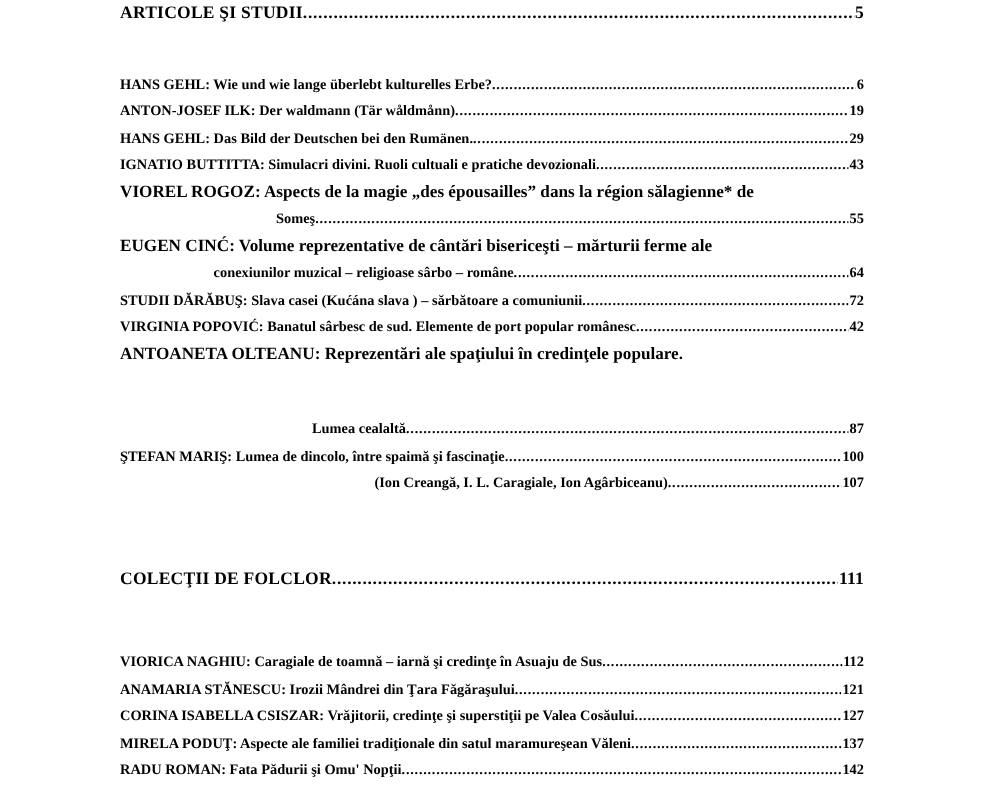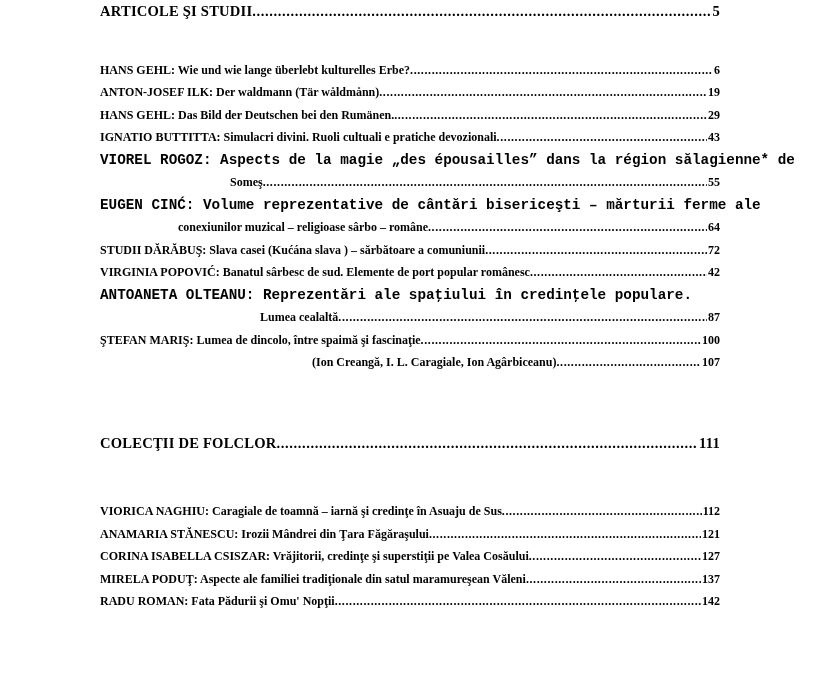--- a/index.html
+++ b/index.html
@@ -51,35 +51,34 @@
     flex: 0 0 auto;
     text-align: right;
     padding-left: 1px;
   }
   
   .line-plain {
     font-weight: bold;
     font-size: 14.3px;
     line-height: 22.5px;
     white-space: nowrap;
-    font-family: Liberation Mono, monospace;
   }
   
   .section-heading {
     font-weight: bold;
     font-size: 14.6px;
     letter-spacing: 0.2px;
   }
   .gap-xl { height: 36px; }
   .gap-md { height: 22px; }
   .gap-sm { height: 10px; }
 
   .cont-a { padding-left: 130px; }   
   .cont-b { padding-left: 78px; }    
-  .cont-c { padding-left: 160px; }   
+  .cont-c { padding-left: 160px; margin-top: 40px; }   
   .cont-d { padding-left: 212px; align-items: center; }
   .num-pad-1 { padding-left: 10px; }
   .num-pad-2 { padding-left: 5px; }
 </style>
 </head>
 <body>
 
 <div class="page">
   <div class="toc">
 

